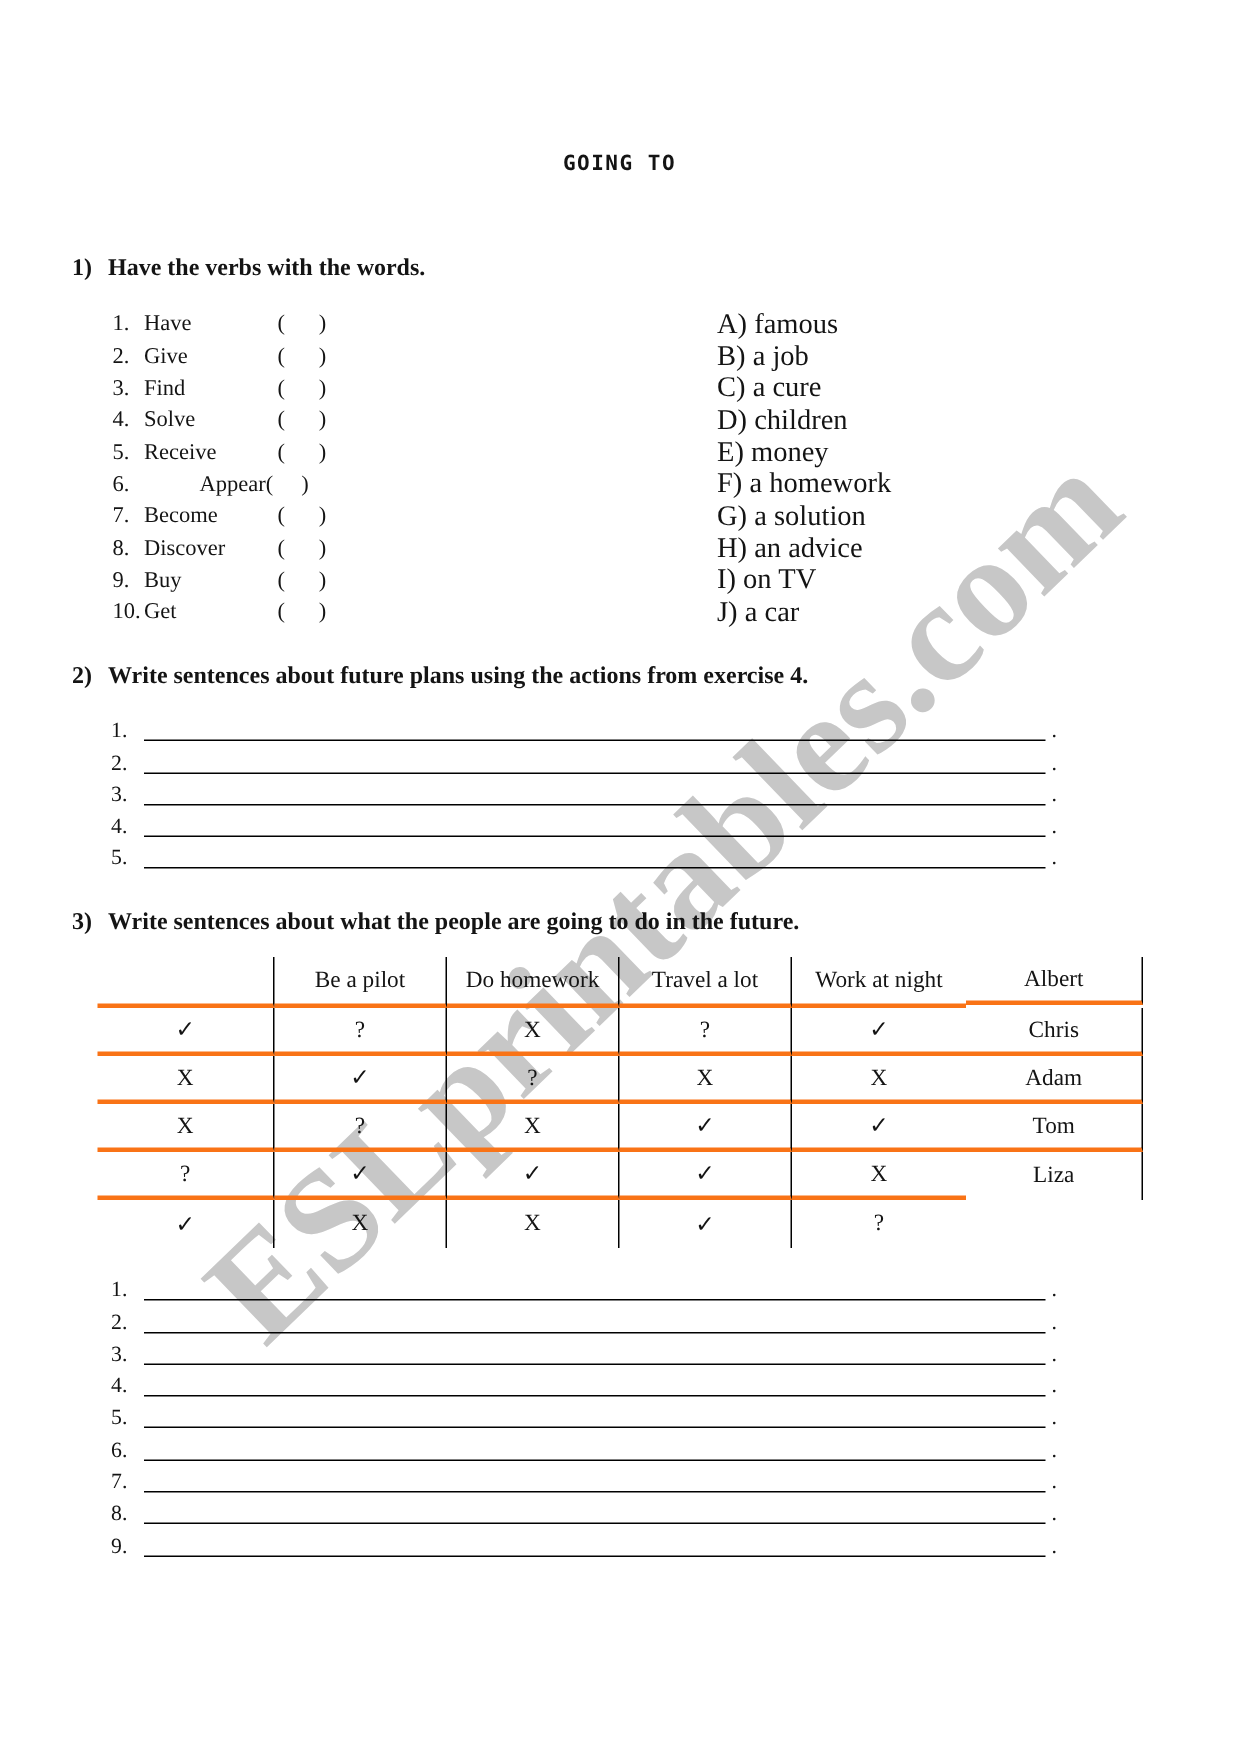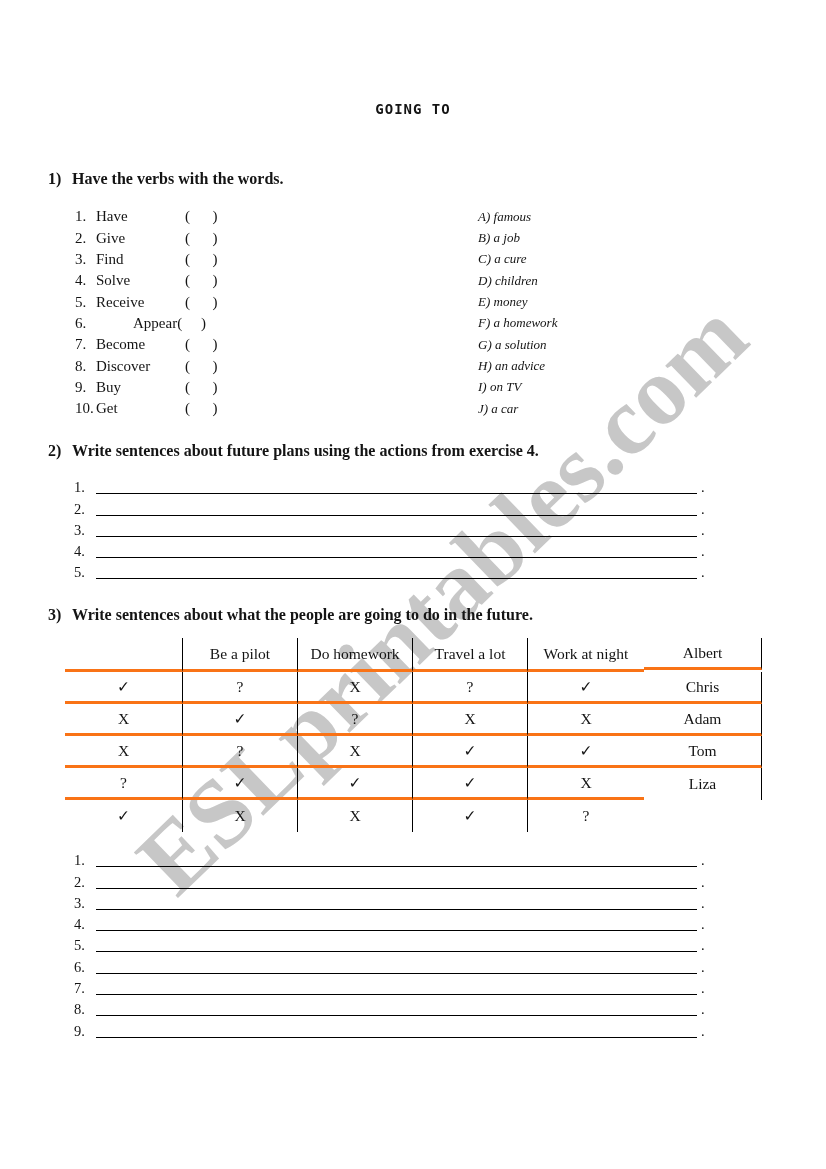--- a/index.html
+++ b/index.html
@@ -25,21 +25,21 @@
   #ex3-heading { left:48px; top:606px; }
 
   .verb-list { position:absolute; left:75px; top:206px; z-index:1; }
   .verb-row { display:flex; height:21.35px; align-items:center; font-size:15px; }
   .v-num { width:21px; flex:0 0 21px; }
   .v-verb { width:89px; flex:0 0 89px; }
   .v-verb.inline { width:auto; flex:0 0 auto;margin-left:37px; }
   .v-parens { white-space:pre; }
 
   .opt-list { position:absolute; left:478px; top:206px; z-index:1; }
-  .opt-row { height:21.35px; display:flex; align-items:center; font-size:13px; white-space:pre;font-style:italic; }
+  .opt-row { height:21.35px; display:flex; align-items:center; font-size:19px; white-space:pre; }
 
   .blank-list { position:absolute; z-index:1; }
   #ex2-lines { left:74px; top:476px; }
   #ex3-lines { left:74px; top:849px; }
   .blank-row { position:relative; height:21.3px; width:650px; }
   .b-num { position:absolute; left:0; bottom:1px; font-size:14.5px; }
   .b-line { position:absolute; left:22px; bottom:3px; width:601px; height:0; border-bottom:1.2px solid #000; }
   .b-dot { position:absolute; left:627px; bottom:1px; font-size:14.5px; }
 
   .g-table {

